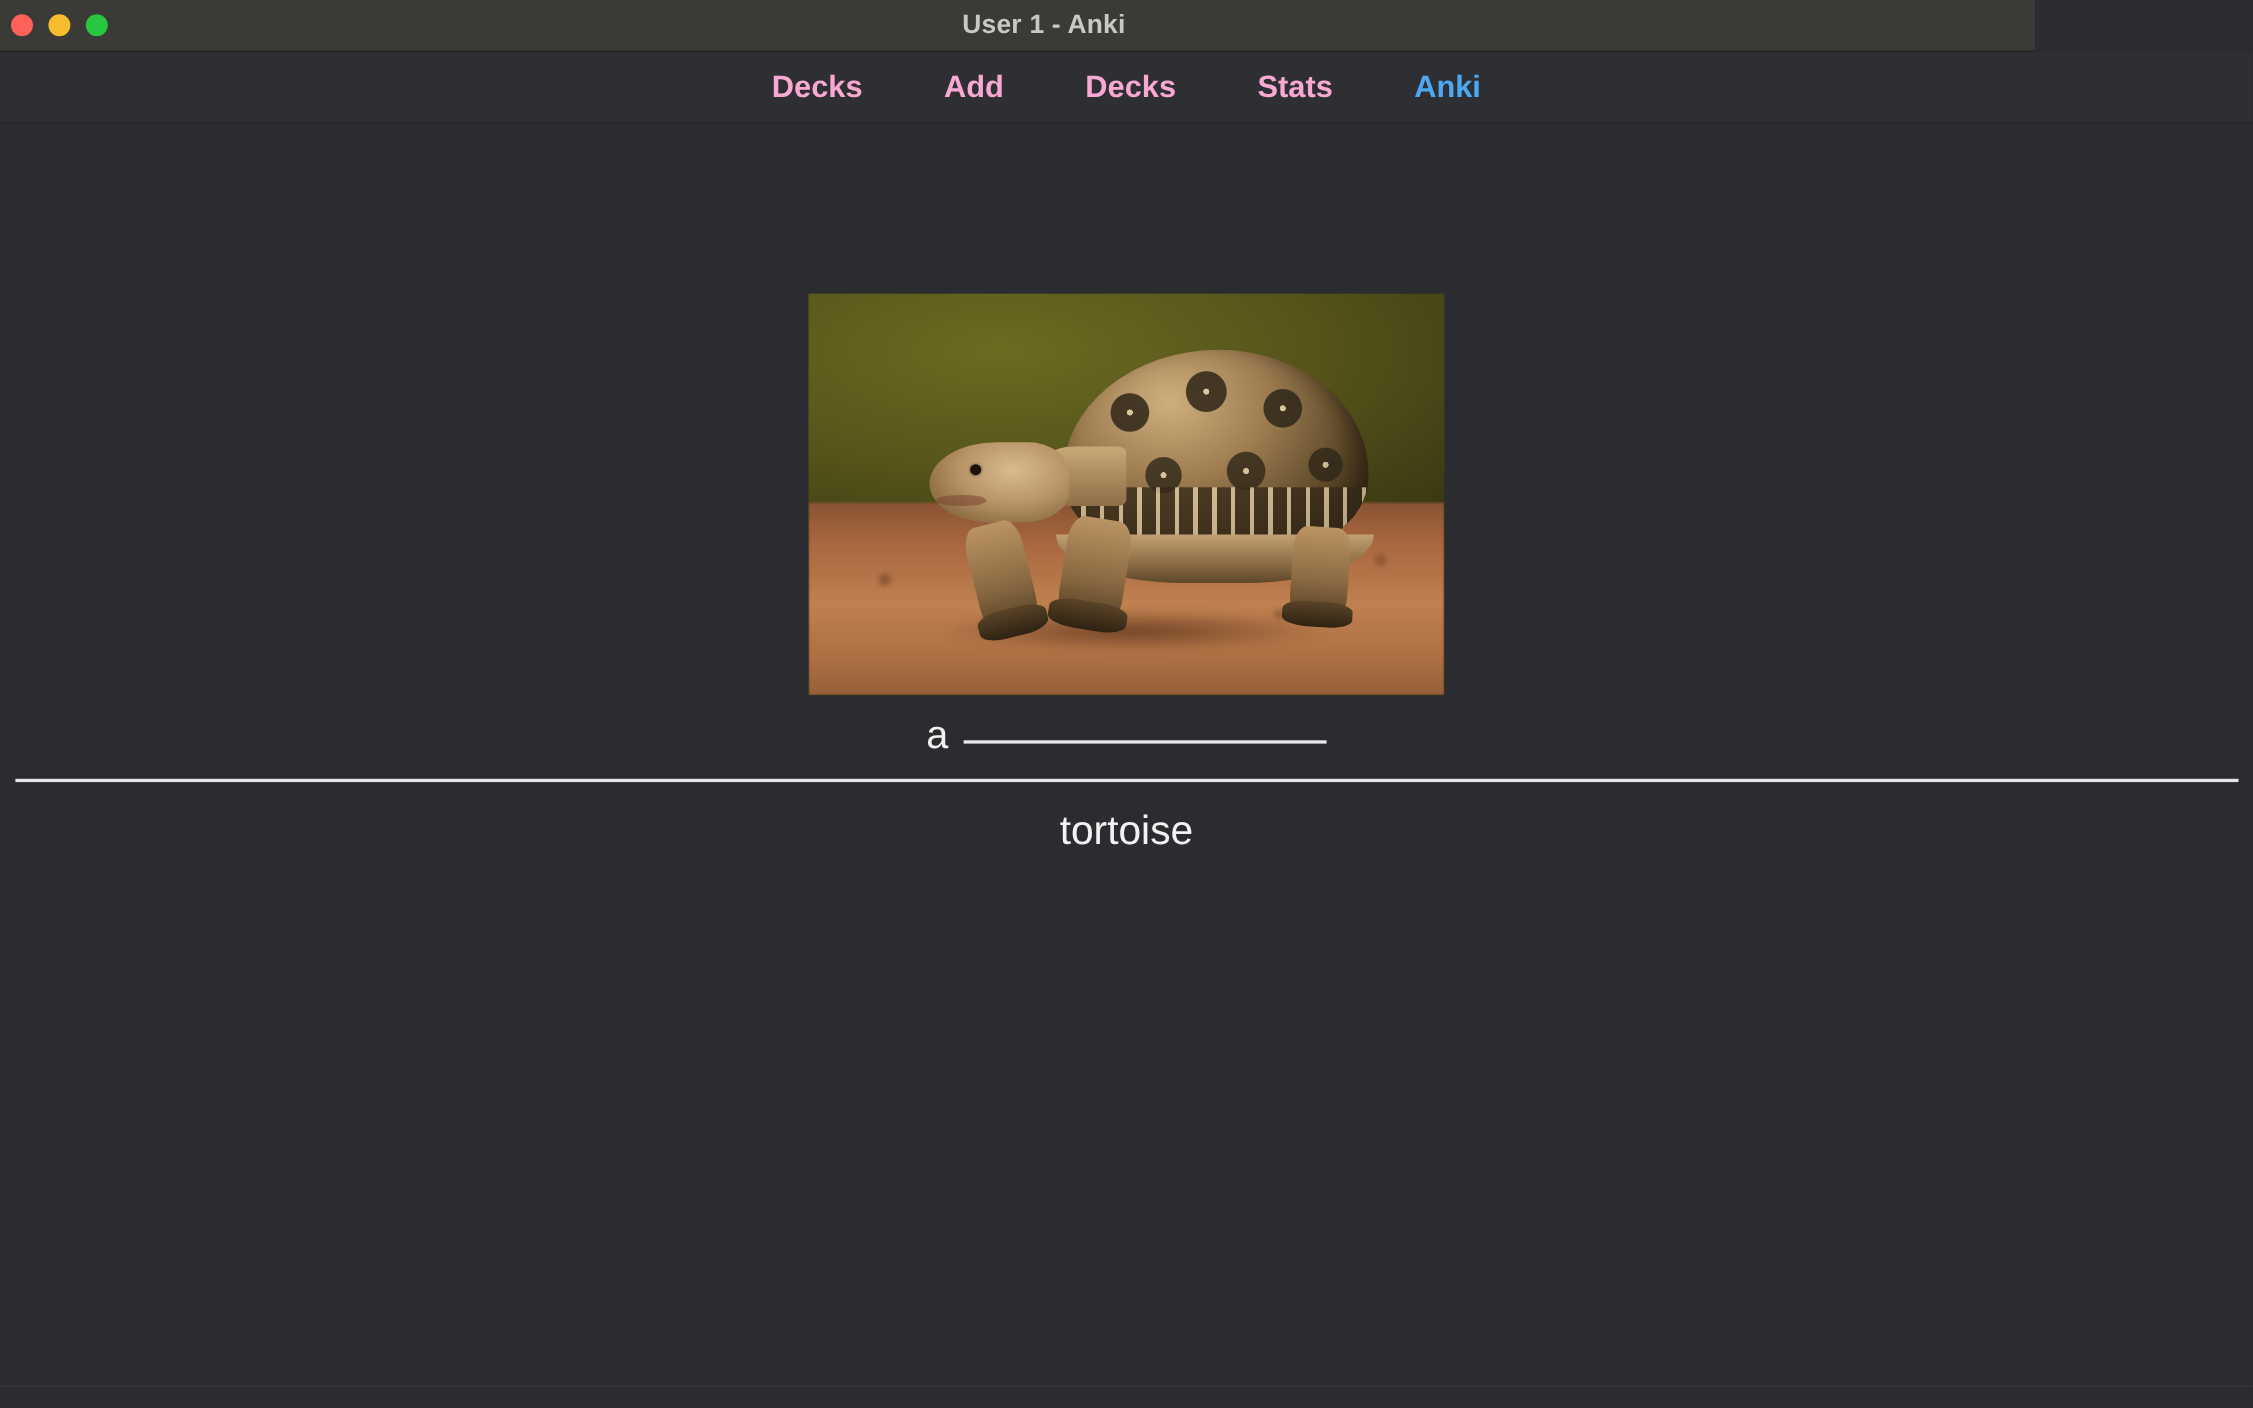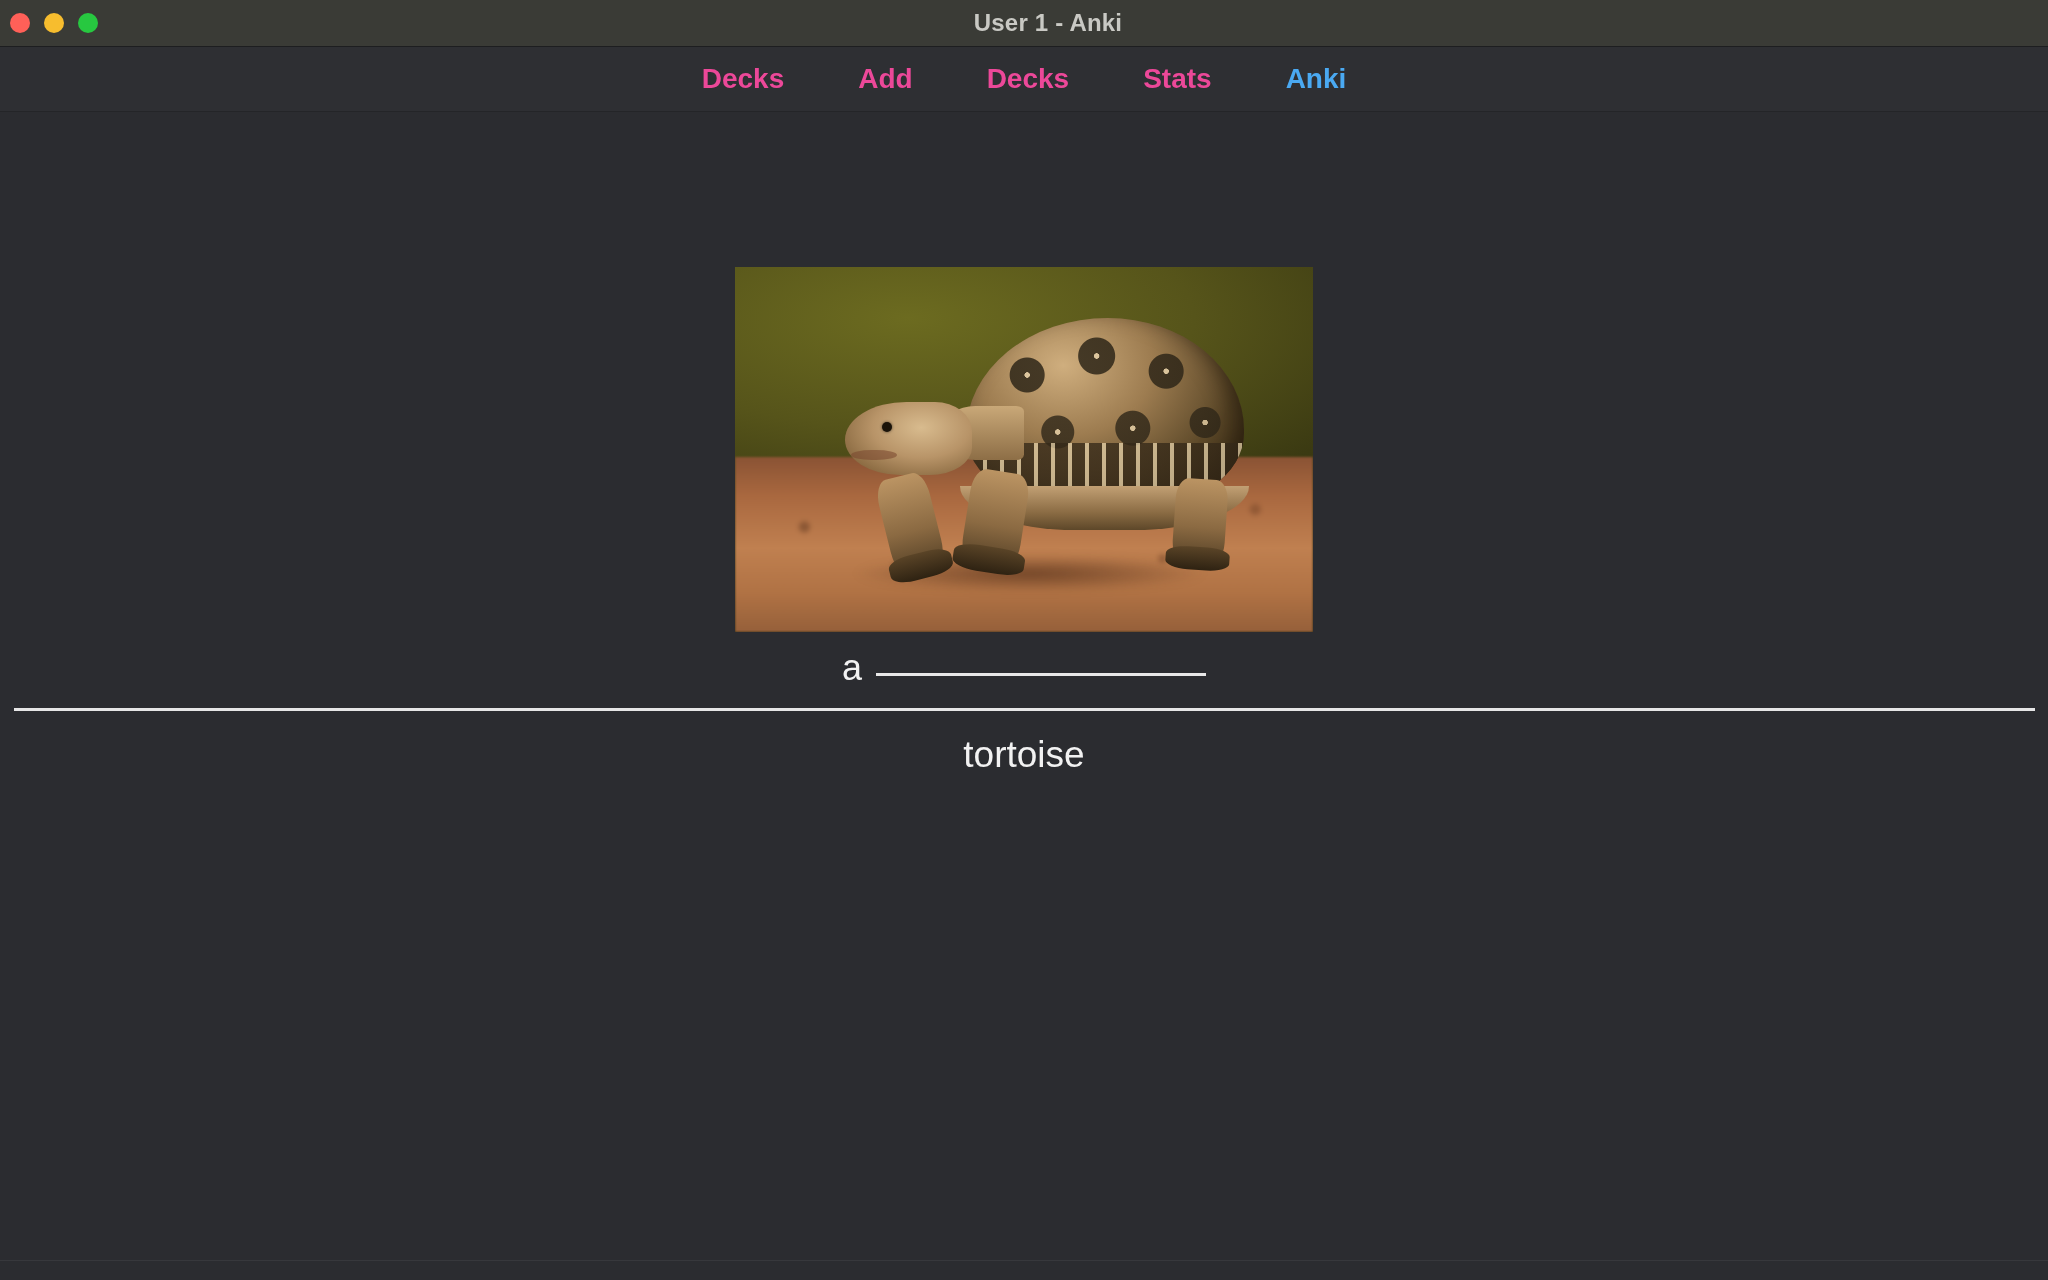--- a/index.html
+++ b/index.html
@@ -6,21 +6,21 @@
   html, body {
     width:2048px; height:1280px;
     background:#2b2c30;
     font-family:"Liberation Sans", sans-serif;
     overflow:hidden;
   }
 
   
   .titlebar{
     position:relative;
-    width:2048px; height:47px;
+    width:1850px; height:47px;
     background:#3a3b36;
     border-bottom:1px solid #1d1e20;
     display:flex; align-items:center;padding-left:48px;
   }
   .traffic{
     position:absolute; left:10px; top:50%;
     transform:translateY(-50%);
     display:flex; gap:14px; align-items:center;
   }
   .dot{ width:20px; height:20px; border-radius:50%; display:block; }
@@ -35,21 +35,21 @@
 
   
   .navbar{
     width:2048px; height:65px;
     background:#2e2f33;
     border-bottom:1px solid #242528;
     display:flex; align-items:center; justify-content:center;
     gap:62px;
   }
   .nav-item{
-    color:#ec4899; font-size:28px; font-weight:bold;
+    color:#f9a8d4; font-size:28px; font-weight:bold;
     cursor:pointer; padding:3px 6px; line-height:1;
     background:none; border:none;
     font-family:"Liberation Sans", sans-serif;
   }
   .nav-item.accent{ color:#4aa9f2; }
 
   
   .card-area{
     position:relative;
     width:2048px; height:1148px;

